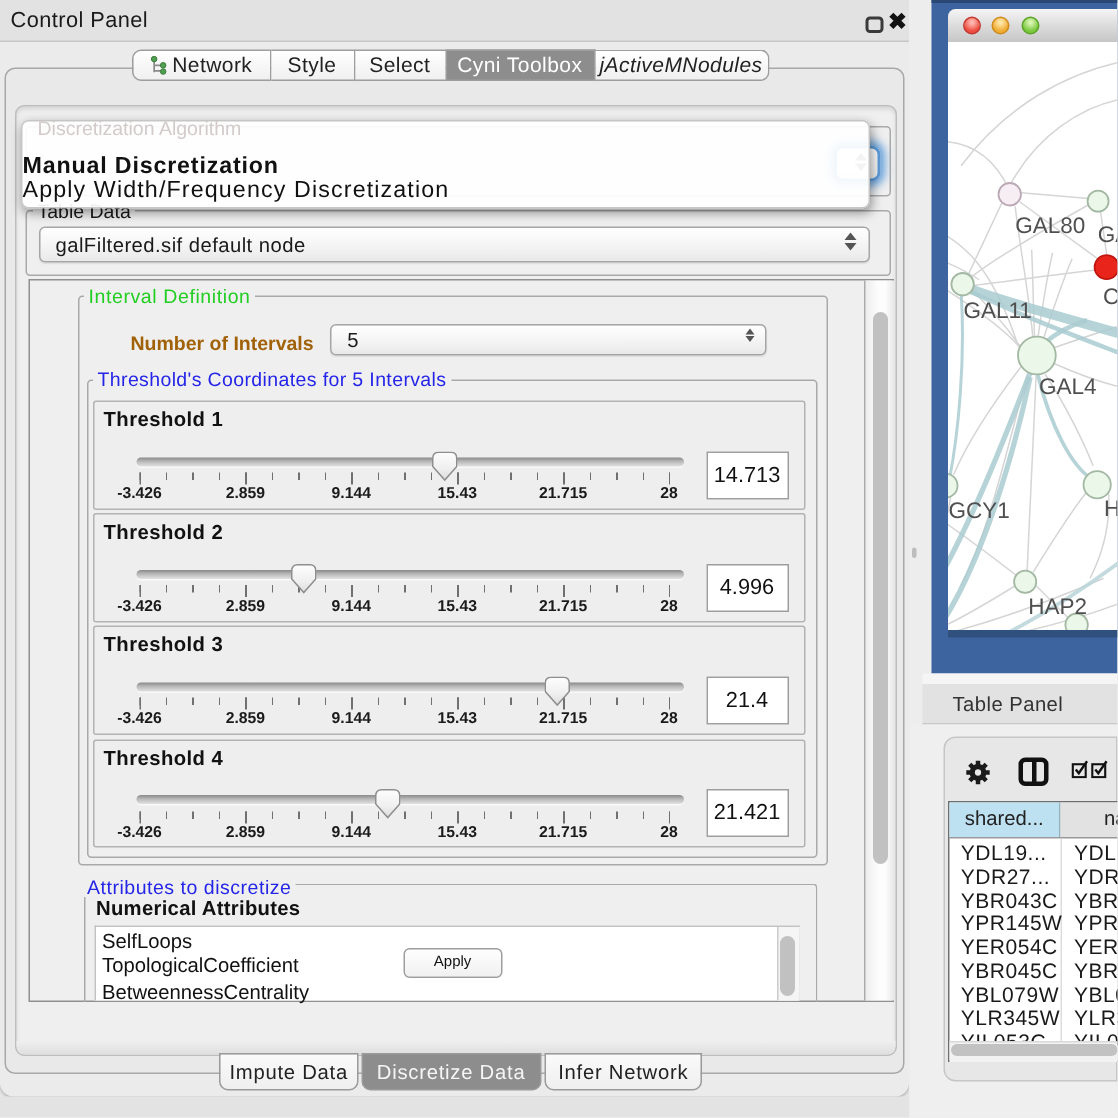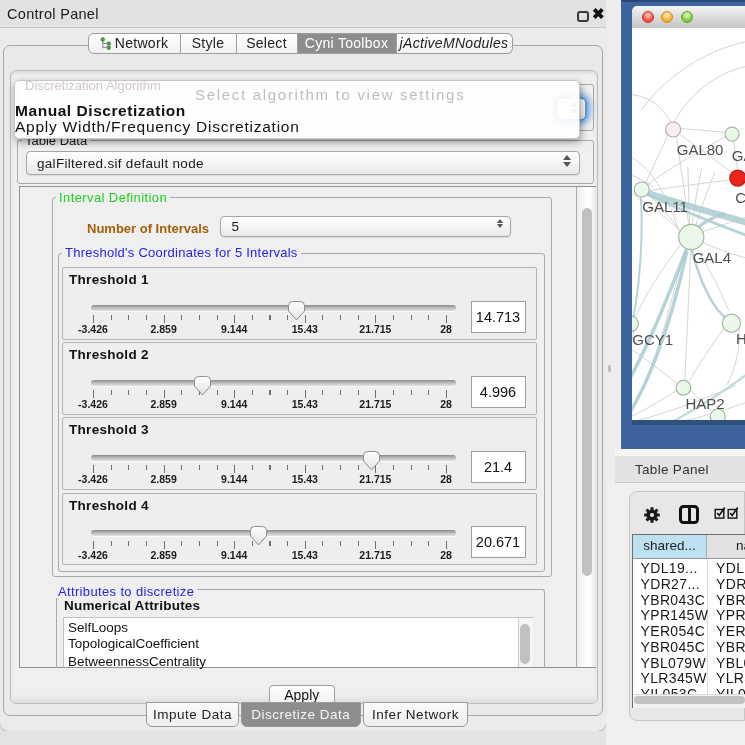--- a/index.html
+++ b/index.html
@@ -52,21 +52,20 @@
 <div class="grp" style="left:17px;top:84px;width:575px;height:45px;"></div>
 <div class="abs" style="left:25px;top:78px;font-size:13px;color:#D3CACA;z-index:6;">Discretization Algorithm</div>
 
 <div class="abs" style="left:556px;top:97px;width:31px;height:24px;background:linear-gradient(180deg,#FFF,#EFEFEF);border:2.5px solid #5E9BD8;border-radius:6px;box-sizing:border-box;box-shadow:0 0 6px 3px rgba(90,155,220,0.9);"></div>
 <div class="updown" style="left:570px;top:102px;">
       <div class="u"></div>
       <div class="d"></div>
     </div>
 
 <div class="abs" style="left:14px;top:79.5px;width:564px;height:57px;background:rgba(255,255,255,0.93);border:1px solid #C6C6C6;border-radius:5px;box-shadow:1px 3px 7px rgba(0,0,0,0.4);z-index:5;"></div>
-<div class="abs" style="left:195px;top:85.5px;font-size:15px;color:#BDBDC1;letter-spacing:1.7px;z-index:6;">Select algorithm to view settings</div>
 <div class="abs" style="left:15px;top:101.5px;font-size:15.5px;font-weight:bold;letter-spacing:0.55px;color:#111;z-index:6;">Manual Discretization</div>
 <div class="abs" style="left:15px;top:118px;font-size:15.5px;letter-spacing:0.75px;color:#111;z-index:6;">Apply Width/Frequency Discretization</div>
 
 <div class="grp" style="left:17px;top:140px;width:575px;height:41.5px;"></div>
 <div class="gtitle" style="left:22px;top:133.5px;color:#1a1a1a;">Table Data</div>
 <div class="combo" style="left:26px;top:151.2px;width:552px;height:21.4px;">
   <div class="ctext" style="left:10px;top:3.5px;">galFiltered.sif default node</div>
 </div>
 <div class="updown" style="left:563px;top:155px;">
       <div class="u"></div>
@@ -171,33 +170,33 @@
 <div class="thumb" style="left:250.39999999999998px;top:526.1px;"><svg width="17" height="20" viewBox="0 0 17 20">
         <defs>
           <linearGradient id="tg" x1="0" y1="0" x2="0" y2="1">
             <stop offset="0" stop-color="#FDFDFD"></stop>
             <stop offset="0.6" stop-color="#EFEFEF"></stop>
             <stop offset="1" stop-color="#DCDCDC"></stop>
           </linearGradient>
         </defs>
         <path d="M4.5 0.5 H12.5 Q16.5 0.5 16.5 4.5 V10 L8.5 19 L0.5 10 V4.5 Q0.5 0.5 4.5 0.5 Z" fill="url(#tg)" stroke="#8E8E8E" stroke-width="1"></path>
       </svg></div>
-<div class="vbox" style="top:526.2px;">20.671</div>
+<div class="vbox" style="top:526.2px;">21.421</div>
 
 <div class="abs" style="left:56px;top:588.5px;width:487px;height:78px;border:1px solid #A9A9A9;border-bottom:none;border-radius:3px 3px 0 0;"></div>
 <div class="gtitle" style="left:55px;top:584.5px;color:#2525E8;letter-spacing:0.35px;">Attributes to discretize</div>
 <div class="abs" style="left:64px;top:597.5px;font-size:13.5px;font-weight:bold;letter-spacing:0.2px;color:#111;">Numerical Attributes</div>
 <div class="abs" style="left:63px;top:617px;width:470px;height:49.5px;background:#FFFFFF;border:1px solid #C2C2C2;border-bottom:none;box-sizing:border-box;"></div>
 <div class="abs" style="left:68px;top:619.5px;font-size:13.5px;color:#111;">SelfLoops</div>
 <div class="abs" style="left:68px;top:636.2px;font-size:13.5px;color:#111;">TopologicalCoefficient</div>
 <div class="abs" style="left:68px;top:653.7px;font-size:13.5px;color:#111;">BetweennessCentrality</div>
 <div class="abs" style="left:517.5px;top:618px;width:14.5px;height:48.5px;background:#F5F5F5;border-left:1px solid #CCC;"></div>
 <div class="abs" style="left:519.5px;top:624px;width:10.5px;height:40px;background:#C1C1C1;border-radius:5px;"></div>
 
-<div class="abs" style="left:268.5px;top:685px;width:66.5px;height:20px;background:linear-gradient(180deg,#FEFEFE,#F0F0F0);border:1px solid #9E9E9E;border-radius:4px;box-sizing:border-box;font-size:14px;color:#111;text-align:center;line-height:18px;">Apply</div>
+<div class="abs" style="left:268.5px;top:632px;width:66.5px;height:20px;background:linear-gradient(180deg,#FEFEFE,#F0F0F0);border:1px solid #9E9E9E;border-radius:4px;box-sizing:border-box;font-size:10px;color:#111;text-align:center;line-height:18px;">Apply</div>
 <div class="btab" style="left:146px;width:93px;">Impute Data</div>
 <div class="btab btabsel" style="left:240.5px;width:120.5px;">Discretize Data</div>
 <div class="btab" style="left:363px;width:105px;">Infer Network</div>
 
 <div class="abs" style="left:606px;top:0;width:139px;height:745px;background:#EDEDED;"></div>
 <div class="abs" style="left:608px;top:365px;width:3px;height:7px;background:#BDBDBD;border-radius:2px;"></div>
 
 <div class="abs" style="left:621px;top:0;width:124px;height:448.5px;background:#3D649E;"></div>
 <div class="abs" style="left:621px;top:0;width:124px;height:2px;background:#2B4875;"></div>
 <div class="abs" style="left:631.5px;top:419.5px;width:113.5px;height:5px;background:#30507E;"></div>

